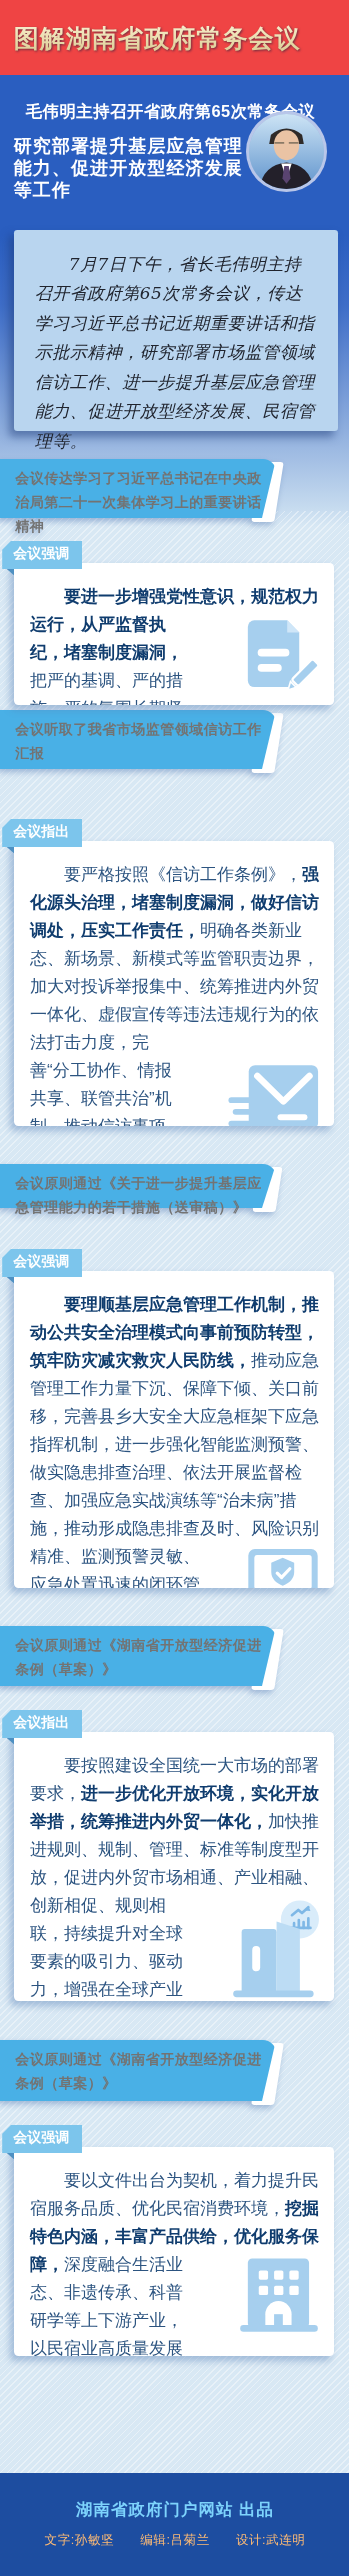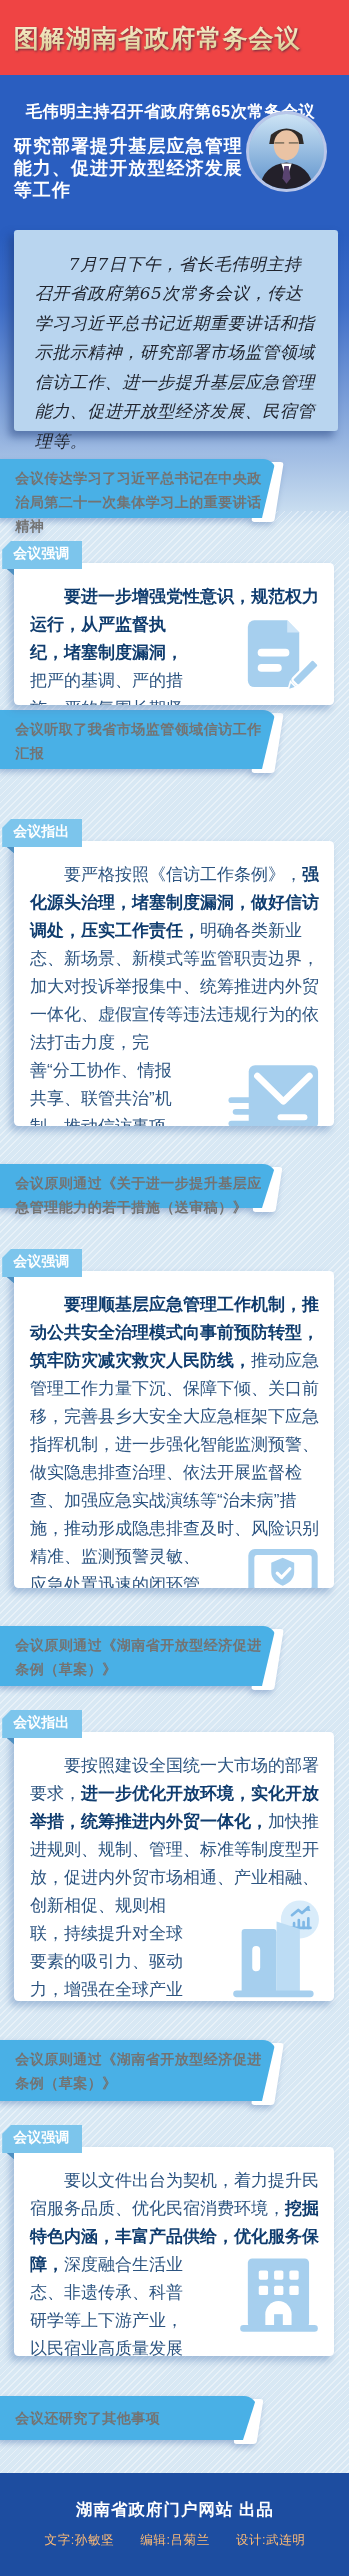--- a/index.html
+++ b/index.html
@@ -54,21 +54,21 @@
     clip-path:polygon(0 0,100% 0,100% 100%);z-index:2;}
   .card{position:absolute;top:22px;left:13.7px;width:320px;background:#fff;border-radius:4.4px;
     box-shadow:-3.8px 4.9px 7.7px rgba(90,130,185,.45);padding:19.7px 14px 0 16.4px;box-sizing:border-box;
     overflow:hidden;z-index:1;}
   .card p{margin:0;font-size:17px;line-height:28px;color:#2c5480;text-indent:2em;}
   .bd{font-weight:bold;color:#0f3c6e;}
   .icf{float:right;margin:5.5px 0 0 8.7px;shape-margin:5.5px;}
 
   
   .ftr{position:absolute;top:2473px;left:0;width:350px;height:103px;background:#1d4da0;text-align:center;}
-  .ftr .p1{margin:0;padding-top:26px;font-size:16.4px;font-weight:bold;color:#ffffff;letter-spacing:1.1px;}
+  .ftr .p1{margin:0;padding-top:26px;font-size:16.4px;font-weight:bold;color:#7dd3fc;letter-spacing:1.1px;}
   .ftr .p2{margin:11px 0 0;font-size:12.6px;color:#fdba74;letter-spacing:0.5px;}
 </style>
 </head>
 <body>
 
 <div id="page">
   <div class="bg-grad"></div>
   <div class="stripes"></div>
 
   <div class="hdr">
@@ -219,24 +219,19 @@
           <rect x="66" y="54" width="17" height="17" rx="3" fill="#fff"></rect>
           <rect x="94" y="54" width="17" height="17" rx="3" fill="#fff"></rect>
           <path d="M50 130 v-24 a24 24 0 0 1 48 0 v24z" fill="#fff"></path>
           <rect x="66" y="106" width="16" height="24" fill="#a6cfee"></rect>
           <rect x="4" y="126" width="142" height="12" rx="6" fill="#a6cfee"></rect>
         </svg></span><span>融合生活业态、非遗传承、科普研学等上下游产业，以民宿业高质量发展助力乡村全面振兴。</span>
       </p>
     </div>
   </div>
 
-  <div class="banner" style="top:2396px;width:257px;height:44px;">
-    <div class="edge"></div>
-    <div class="bbg"></div>
-    <p style="padding-top:9.8px;">会议还研究了其他事项</p>
-  </div>
 
   <div class="ftr">
     <p class="p1">湖南省政府门户网站 出品</p>
     <p class="p2">文字:孙敏坚　　编辑:吕菊兰　　设计:武连明</p>
   </div>
 </div>
 
 
 </body></html>

